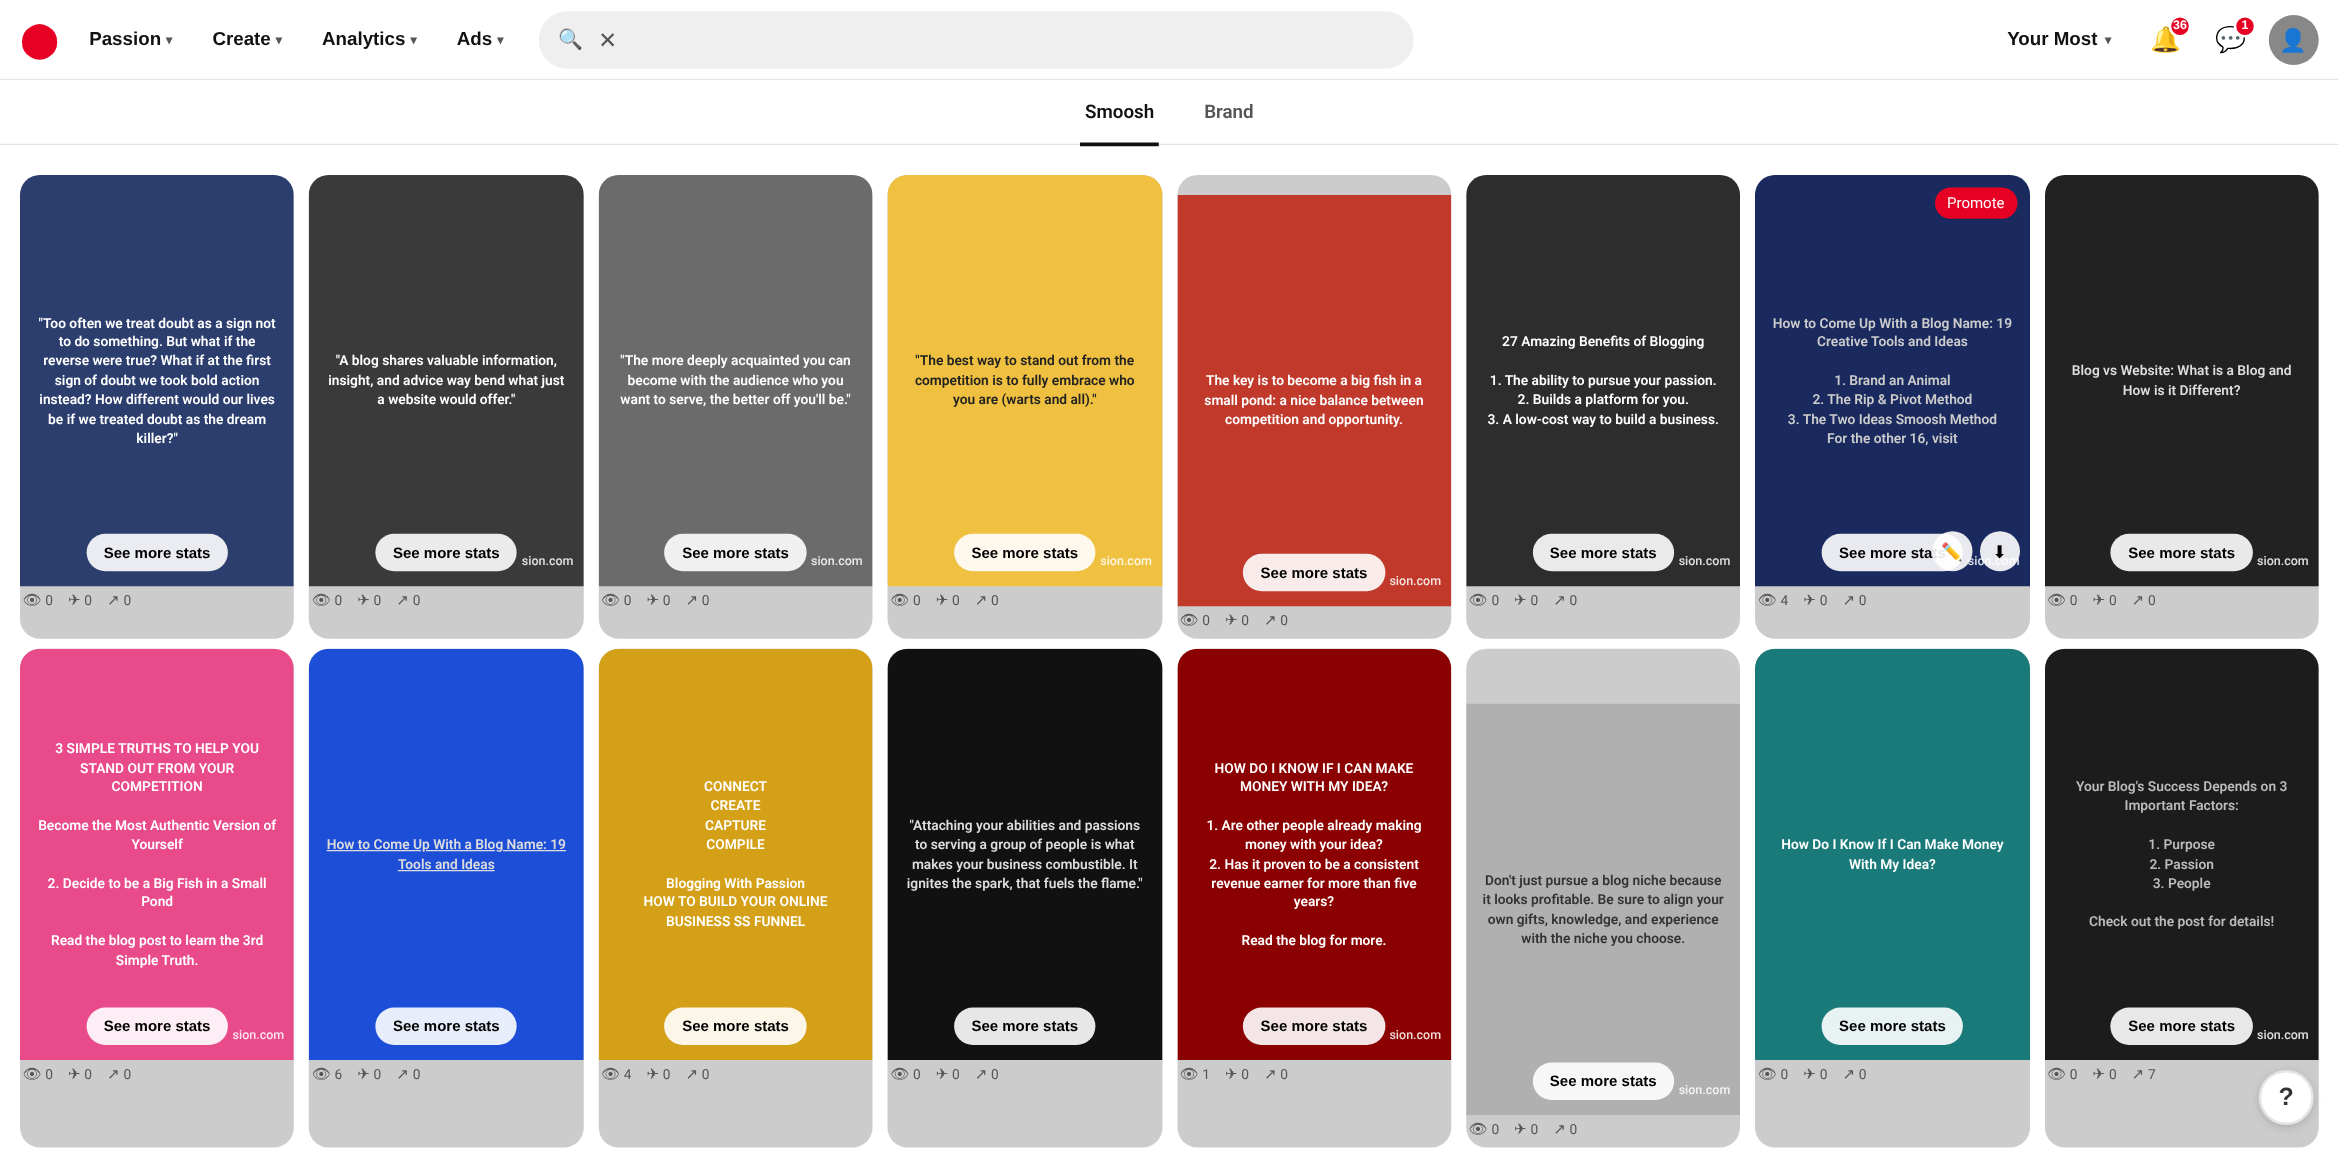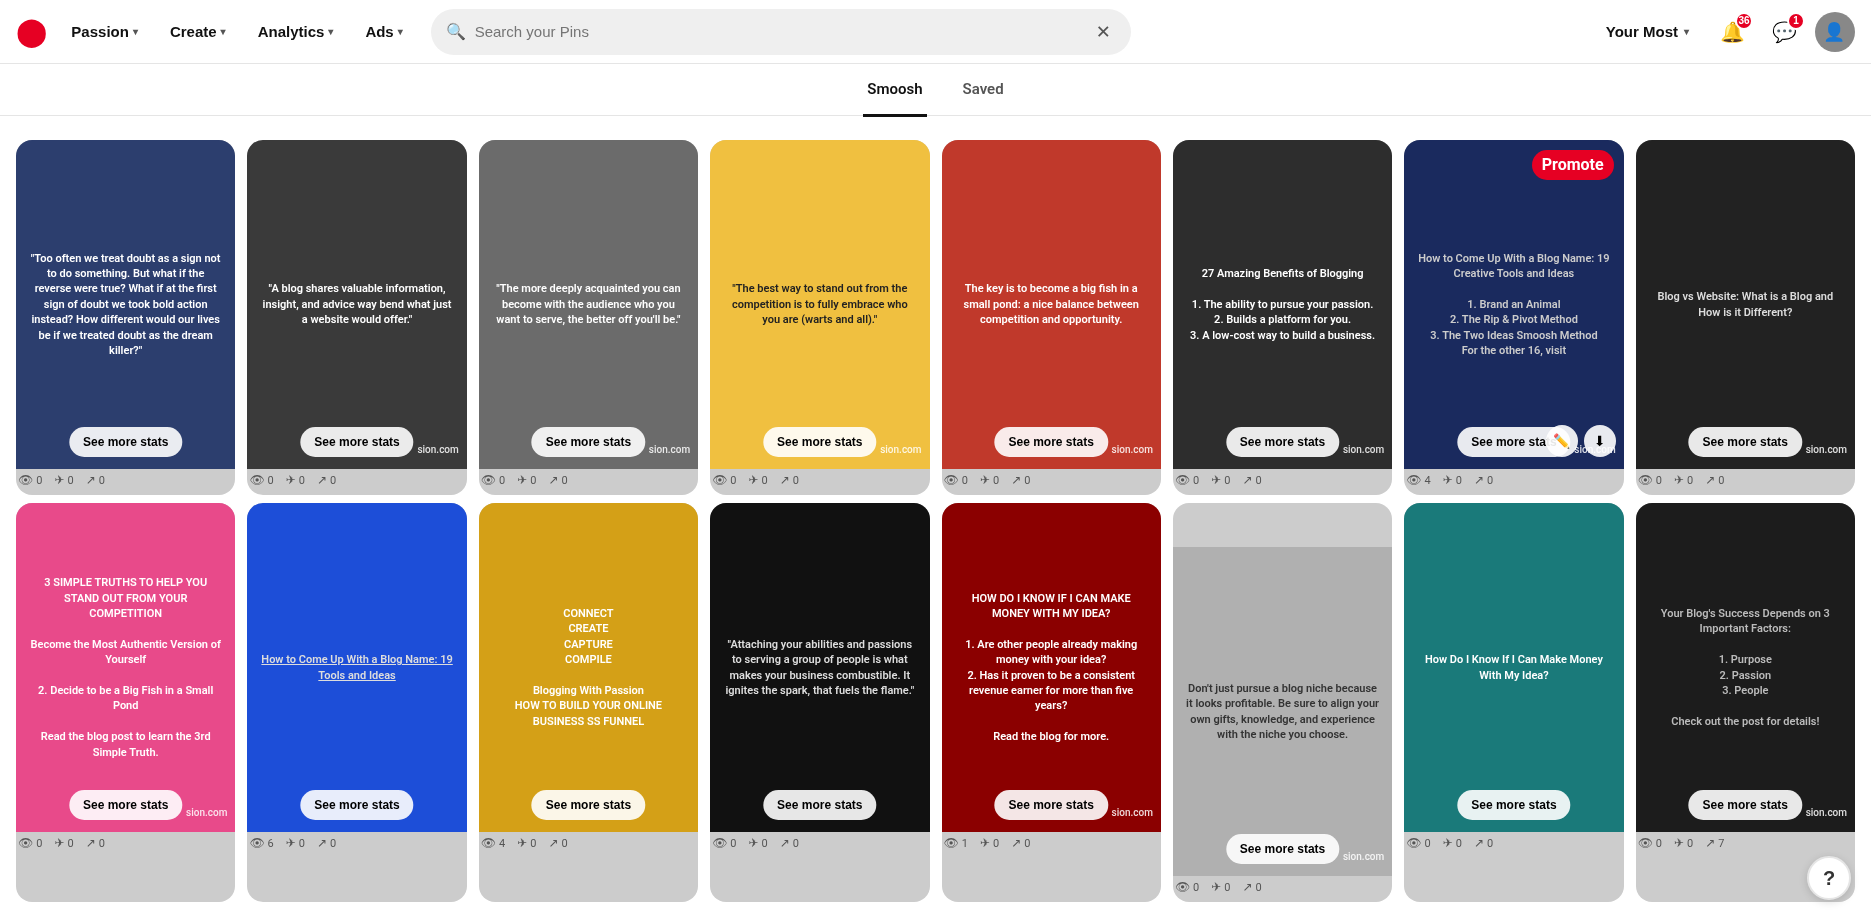--- a/index.html
+++ b/index.html
@@ -104,21 +104,21 @@
     }
     .see-more-stats-btn.always-show { opacity: 1; }
     .pin-overlay-domain {
       position: absolute; bottom: 12px; right: 8px;
       font-size: 10px; color: rgba(255,255,255,0.85);
       font-weight: 500;
     }
     .promote-badge {
       position: absolute; top: 10px; right: 10px;
       background: #e60023; color: #fff; border-radius: 20px;
-      padding: 4px 10px; font-size: 16px; font-weight: 700; z-index: 5;
+      padding: 4px 10px; font-size: 12px; font-weight: 400; z-index: 5;
     }
     .pin-action-icons {
       position: absolute; bottom: 12px; right: 8px;
       display: flex; gap: 6px;
     }
     .pin-action-icon {
       width: 32px; height: 32px; border-radius: 50%;
       background: rgba(255,255,255,0.9); border: none;
       display: flex; align-items: center; justify-content: center;
       font-size: 14px; cursor: pointer;
@@ -128,21 +128,21 @@
       display: flex; gap: 12px; padding: 4px 2px 8px;
       font-size: 11px; color: #555;
     }
     .pin-stat { display: flex; align-items: center; gap: 3px; }
 
     
     .bg-dark-blue { background: #2c3e6e; color: #fff; }
     .bg-dark-gray { background: #3a3a3a; color: #fff; }
     .bg-medium { background: #6b6b6b; color: #fff; }
     .bg-yellow { background: #f0c040; color: #222; }
-    .bg-red { background: #c0392b; color: #fff; }
+    .bg-red { background: #c0392b; color: #fff; margin-top: 16px; }
     .bg-dark-text { background: #2d2d2d; color: #fff; }
     .bg-dark-blue2 { background: #1a2a5e; color: #ccc; }
     .bg-dark { background: #222; color: #ddd; }
     .bg-pink { background: #e84a8a; color: #fff; }
     .bg-charcoal { background: #1d4ed8; color: #ddd; text-decoration: underline; }
     .bg-gold { background: #d4a017; color: #fff; }
     .bg-black { background: #111; color: #ddd; }
     .bg-maroon { background: #8b0000; color: #fff; }
     .bg-gray-light { background: #b0b0b0; color: #333; }
     .bg-teal { background: #1a7a7a; color: #fff; }
@@ -176,21 +176,20 @@
     <span>Analytics</span>
     <span class="nav-chevron">▾</span>
   </button>
   <button class="nav-btn">
     <span>Ads</span>
     <span class="nav-chevron">▾</span>
   </button>
 
   <div class="search-bar">
     <span class="search-icon">🔍</span>
-    <input type="text" placeholder="Search your Pins" style="">
     <button class="search-clear">✕</button>
   </div>
 
   <div class="nav-right">
     <button class="your-pins-btn">
       <span>Your Most</span>
       <span class="nav-chevron">▾</span>
     </button>
 
     <button class="icon-btn">
@@ -205,21 +204,21 @@
       <span>👤</span>
     </div>
   </div>
 </nav>
 
 <div class="tabs-bar">
   <div class="tab-item active">
     <span>Smoosh</span>
   </div>
   <div class="tab-item">
-    <span>Saved</span>
+    <span>Brand</span>
   </div>
 </div>
 
 <div class="pins-section">
   <div class="pins-row" id="row1">
       <div class="pin-card">
         <div class="pin-image bg-dark-blue" style="white-space: pre-line;">"Too often we treat doubt as a sign not to do something. But what if the reverse were true? What if at the first sign of doubt we took bold action instead? How different would our lives be if we treated doubt as the dream killer?"<button class="see-more-stats-btn always-show">See more stats</button></div>
         <div class="pin-stats">
           <span class="pin-stat"><span style="font-size:12px">👁</span> 0</span>
           <span class="pin-stat"><span style="font-size:12px">✈</span> 0</span>

